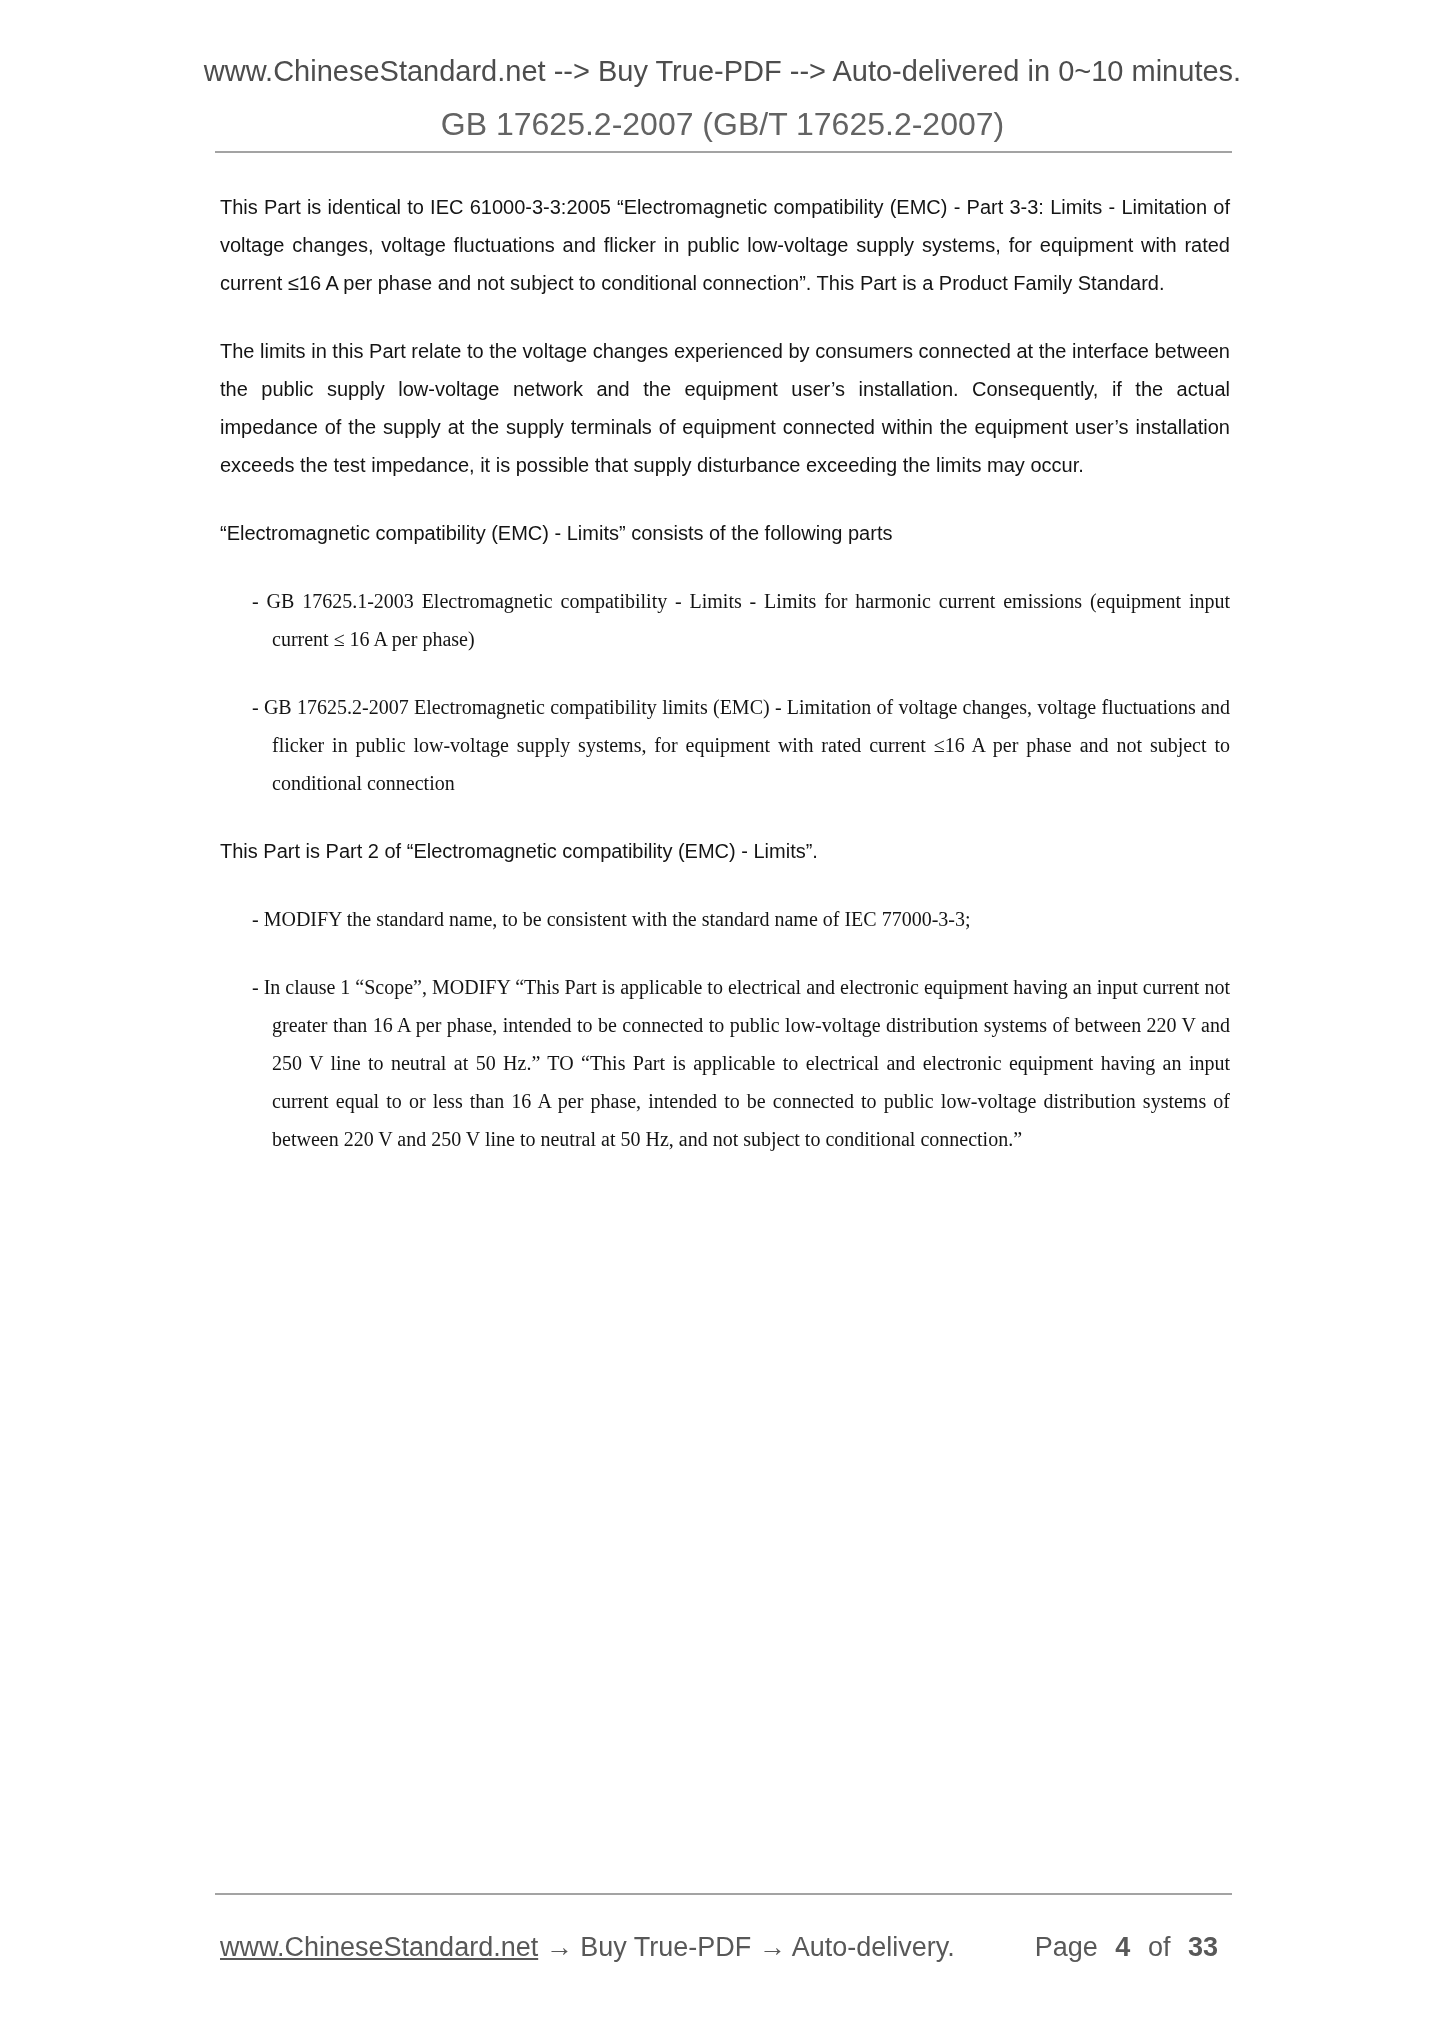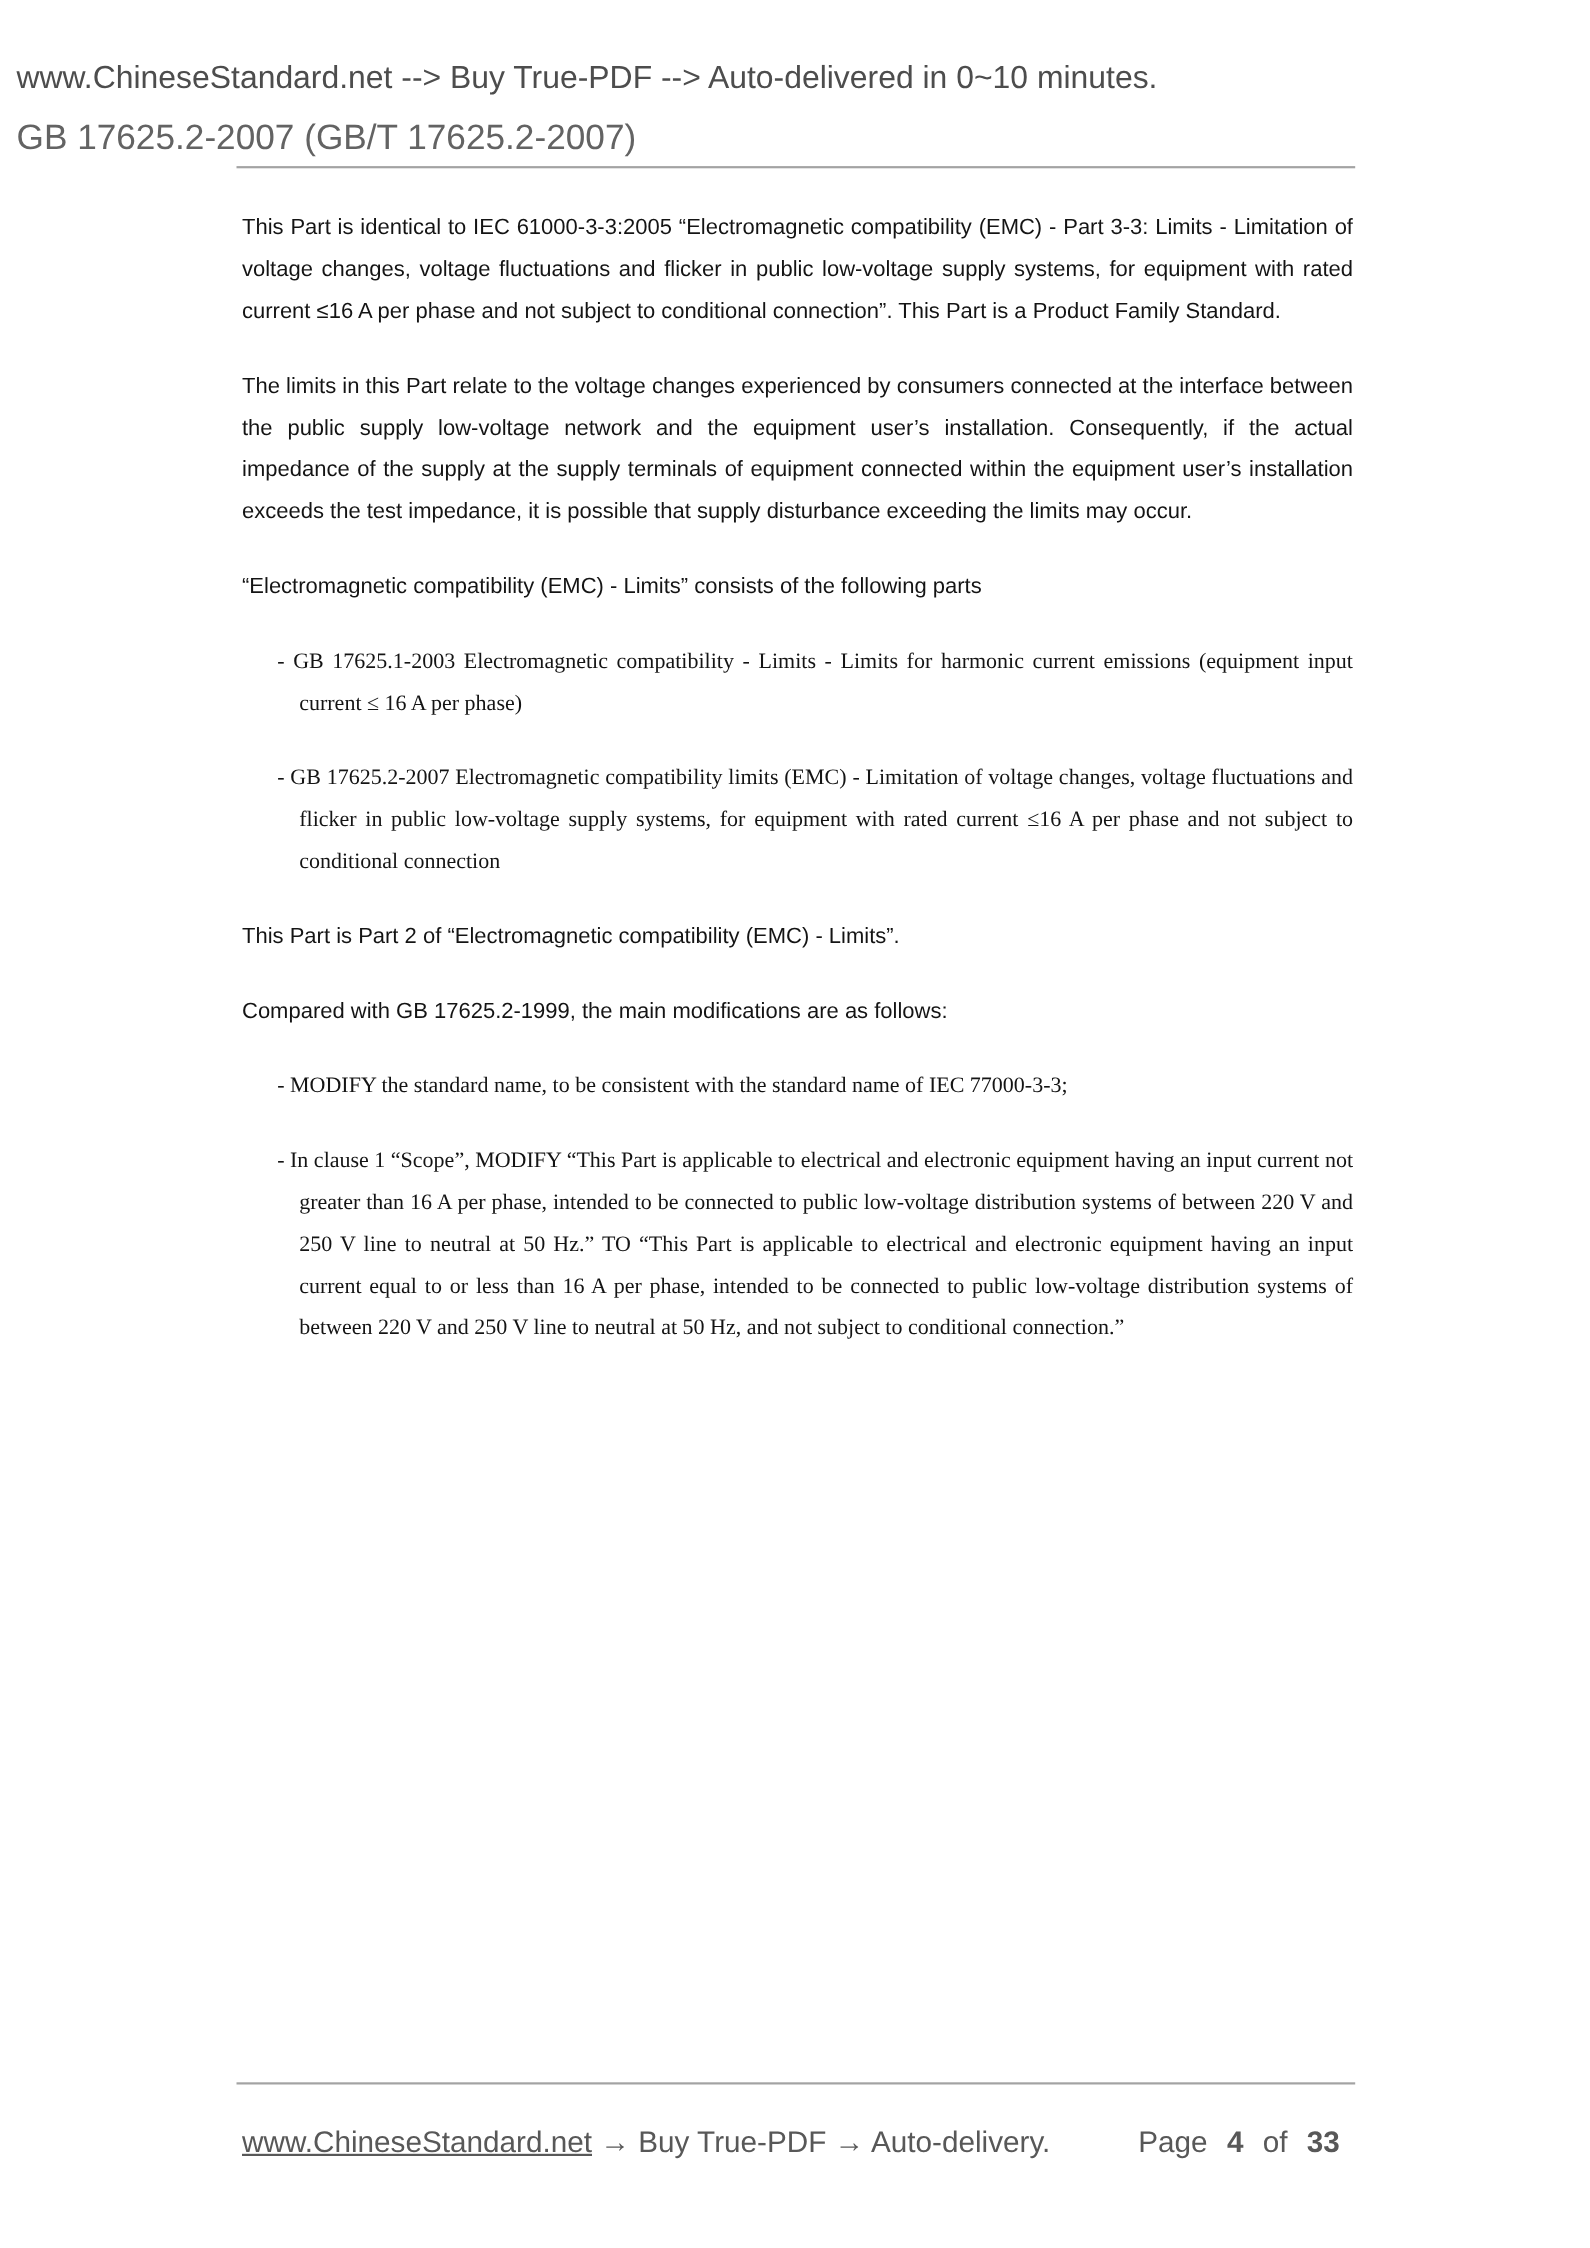--- a/index.html
+++ b/index.html
@@ -6,23 +6,23 @@
   .page {
     position: relative;
     width: 1445px;
     height: 2044px;
     background: #ffffff;
     font-family: "Liberation Sans", sans-serif;
     overflow: hidden;
   }
   .hdr {
     position: absolute;
-    left: 15px;
+    left: 0;
     right: 0;
-    text-align: left;
+    text-align: center;
     white-space: nowrap;
   }
   .hdr1 { top: 55px;  font-size: 29px; color: #4d4d4d; }
   .hdr2 { top: 106px; font-size: 32px; color: #636363; }
   .rule {
     position: absolute;
     left: 215px;
     width: 1017px;
     border-top: 2px solid #a3a3a3;
     height: 0;
@@ -73,21 +73,20 @@
 
   <div class="rule rule-top"></div>
 
   <div class="content">
     <div class="para">This Part is identical to IEC 61000-3-3:2005 “Electromagnetic compatibility (EMC) - Part 3-3: Limits - Limitation of voltage changes, voltage fluctuations and flicker in public low-voltage supply systems, for equipment with rated current ≤16 A per phase and not subject to conditional connection”. This Part is a Product Family Standard.</div>
     <div class="para">The limits in this Part relate to the voltage changes experienced by consumers connected at the interface between the public supply low-voltage network and the equipment user’s installation. Consequently, if the actual impedance of the supply at the supply terminals of equipment connected within the equipment user’s installation exceeds the test impedance, it is possible that supply disturbance exceeding the limits may occur.</div>
     <div class="para">“Electromagnetic compatibility (EMC) - Limits” consists of the following parts</div>
     <div class="bullet">- GB 17625.1-2003 Electromagnetic compatibility - Limits - Limits for harmonic current emissions (equipment input current ≤ 16 A per phase)</div>
     <div class="bullet">- GB 17625.2-2007 Electromagnetic compatibility limits (EMC) - Limitation of voltage changes, voltage fluctuations and flicker in public low-voltage supply systems, for equipment with rated current ≤16 A per phase and not subject to conditional connection</div>
     <div class="para">This Part is Part 2 of “Electromagnetic compatibility (EMC) - Limits”.</div>
-    <div class="para">Compared with GB 17625.2-1999, the main modifications are as follows:</div>
     <div class="bullet">- MODIFY the standard name, to be consistent with the standard name of IEC 77000-3-3;</div>
     <div class="bullet">- In clause 1 “Scope”, MODIFY “This Part is applicable to electrical and electronic equipment having an input current not greater than 16 A per phase, intended to be connected to public low-voltage distribution systems of between 220 V and 250 V line to neutral at 50 Hz.” TO “This Part is applicable to electrical and electronic equipment having an input current equal to or less than 16 A per phase, intended to be connected to public low-voltage distribution systems of between 220 V and 250 V line to neutral at 50 Hz, and not subject to conditional connection.”</div>
   </div>
 
   <div class="rule rule-bottom"></div>
 
   <div class="footer">
     <span class="footer-link">www.ChineseStandard.net</span><span> → Buy True-PDF → Auto-delivery.</span>
     <span class="page-indicator">
       <span>Page</span>

